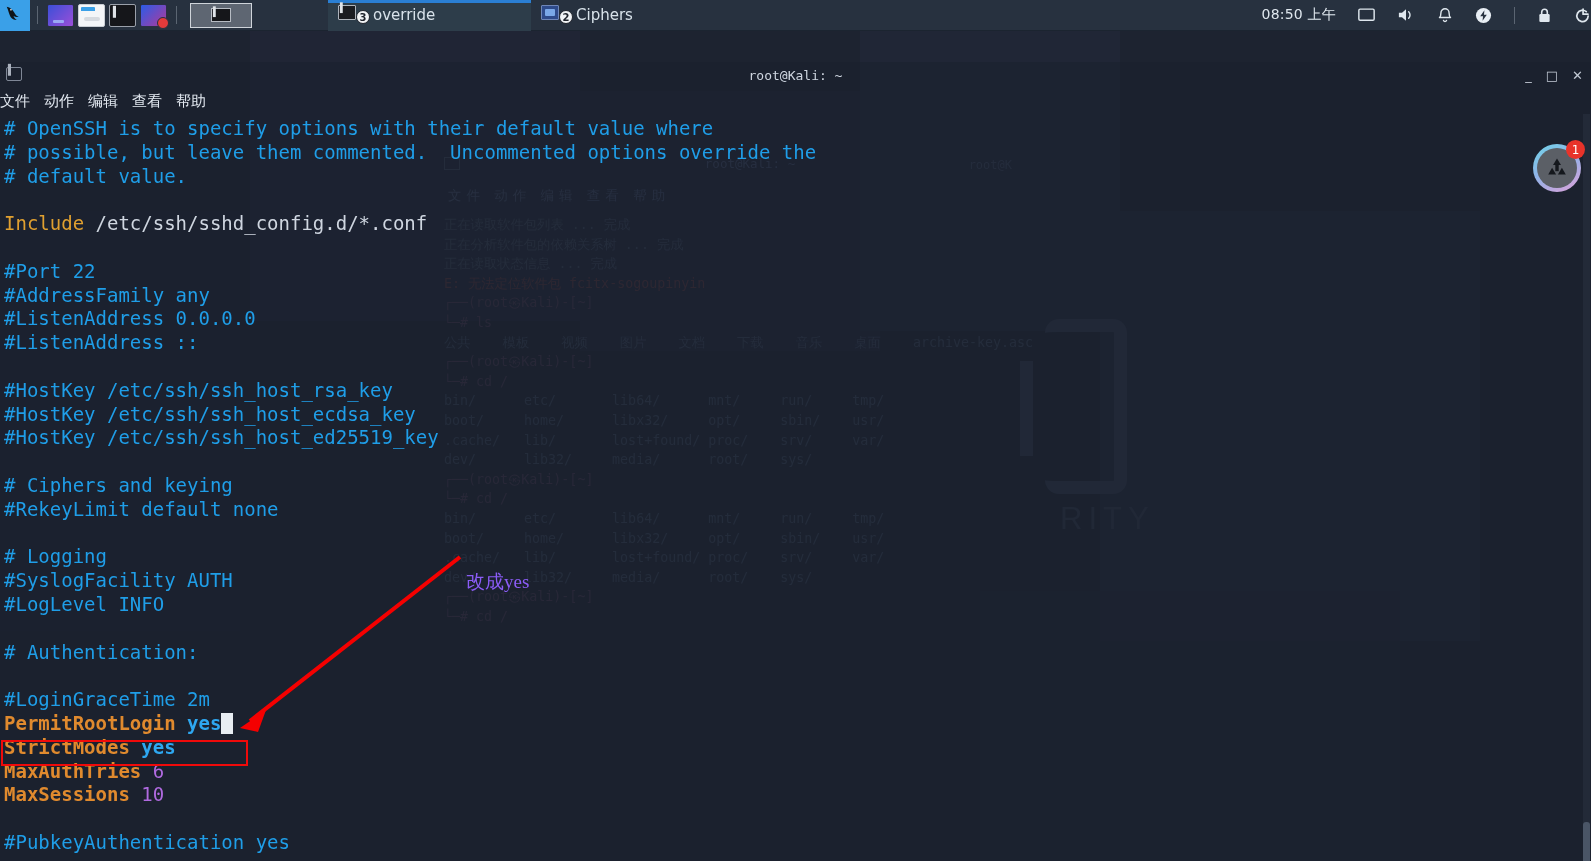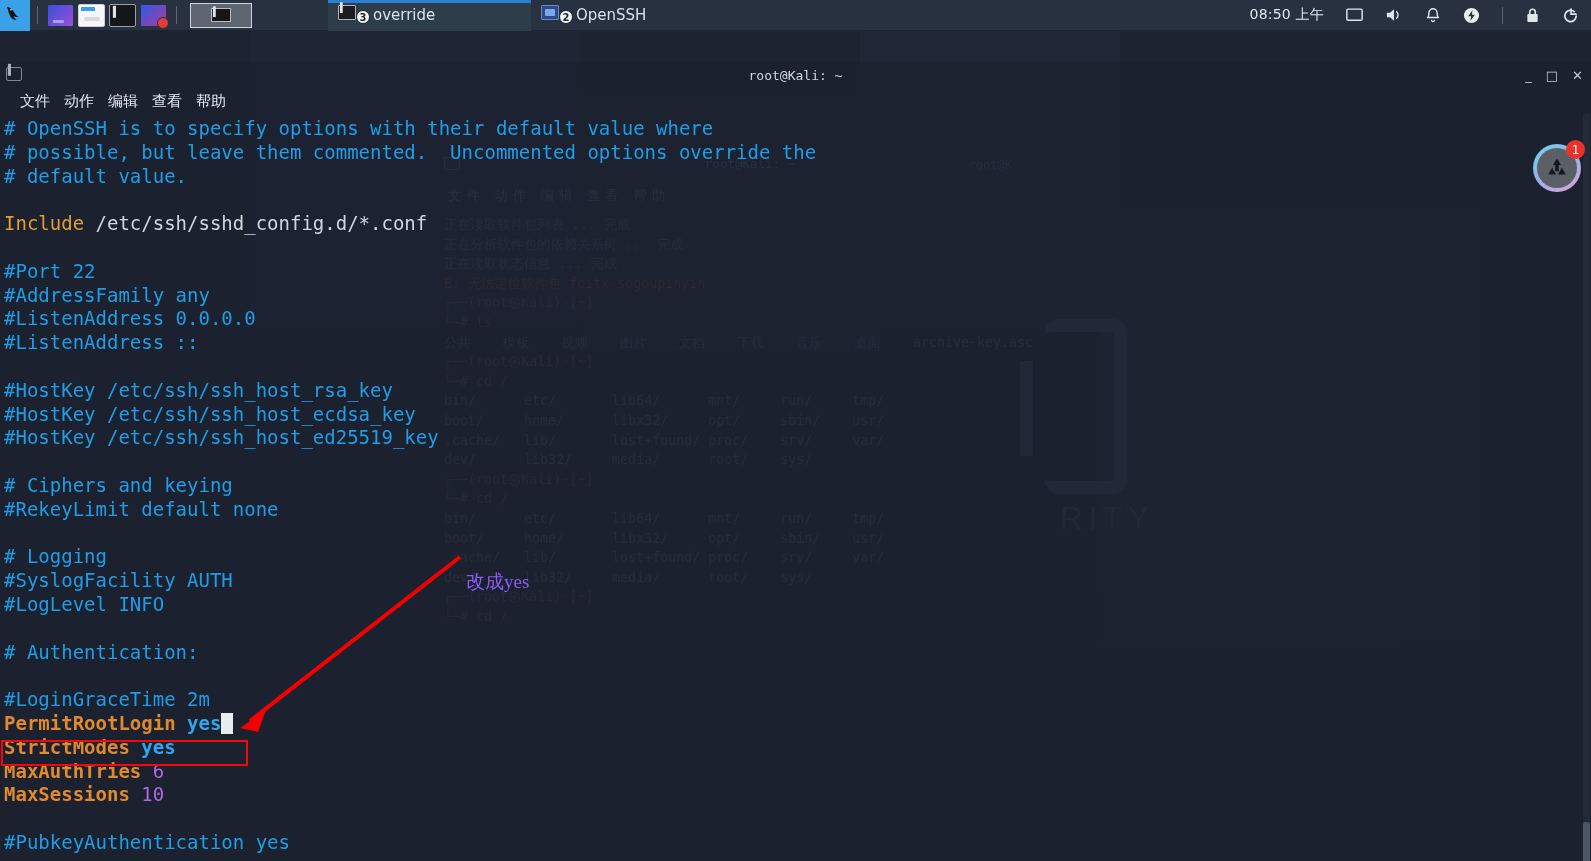--- a/index.html
+++ b/index.html
@@ -49,21 +49,21 @@
   .tb-task .ticon.blue:after{content:"";}
   .tb-task .ticon.blue:before{content:"";position:absolute;left:3px;top:3px;width:10px;height:7px;background:#7aa8e8;border-radius:1px;}
   .tb-task .numbadge{
     position:absolute; left:18px; bottom:1px; width:14px;height:14px;border-radius:50%;
     background:#f2f4f6; color:#20242c; font-size:10px; display:flex;align-items:center;justify-content:center;
     border:1px solid #20242c; font-weight:bold;
   }
   .tb-task .iconwrap{position:relative;width:28px;height:20px;}
 
   .tb-spacer{ flex:1 1 auto; }
-  .tray{ display:flex; align-items:center; gap:22px; padding-right:12px; color:#d8e2ea;}
+  .tray{ display:flex; align-items:center; gap:22px; color:#d8e2ea;}
   .clock{ font-size:14px; color:#dfe7ee; letter-spacing:.2px;}
   .tray svg{display:block;}
   .tray-sep{width:1px;height:17px;background:#5b6572;}
 
   
   #desktop{
     position:absolute; left:0; top:31px; width:1591px; height:830px;
     background:#1d2330;
     overflow:hidden;
   }
@@ -108,21 +108,21 @@
   }
   #term-titlebar .tt-icon{ position:absolute; left:6px; top:5px; width:16px;height:14px;
     border:1px solid #7f8796; border-radius:2px;}
   #term-titlebar .tt-icon:after{content:"▌";position:absolute;left:1px;top:-4px;color:#aab1bd;font-size:10px;font-family:"DejaVu Sans Mono",monospace;}
   #term-titlebar .tt-title{ width:100%; text-align:center; color:#cfd6e0; font-size:13px;
      font-family:"DejaVu Sans Mono","Liberation Mono",monospace;}
   #term-titlebar .tt-ctrls{ position:absolute; right:8px; top:0; height:26px; display:flex;align-items:center;gap:14px;
      color:#c3cad5; font-size:13px;}
   #term-menubar{
     position:absolute; left:0; top:26px; width:1591px; height:26px;
-    display:flex; align-items:center; gap:14px; padding-left:20px;
+    display:flex; align-items:center; gap:14px; padding-left:0;
     color:#e2e8f0; font-size:15px;
   }
   #term-menubar span{ cursor:default; }
 
   #term-body{
     position:absolute; left:0; top:55px; width:1591px; height:760px;
     font-family:"DejaVu Sans Mono","Liberation Mono",monospace;
     font-size:19px; line-height:23.8px; white-space:pre;
     padding-left:4px;
   }
@@ -207,21 +207,21 @@
       <div class="numbadge">3</div>
     </div>
     <span>override</span>
   </div>
 
   <div class="tb-task" style="min-width:170px;">
     <div class="iconwrap">
       <div class="ticon blue"></div>
       <div class="numbadge">2</div>
     </div>
-    <span>OpenSSH</span>
+    <span>Ciphers</span>
   </div>
 
   <div class="tb-spacer"></div>
 
   <div class="tray">
     <span class="clock">08:50 上午</span>
 
     <span>
       <svg width="17" height="15" viewBox="0 0 20 17">
           <rect x="1" y="1" width="18" height="13" rx="1.5" fill="none" stroke="#dfe7ee" stroke-width="1.7"></rect>

